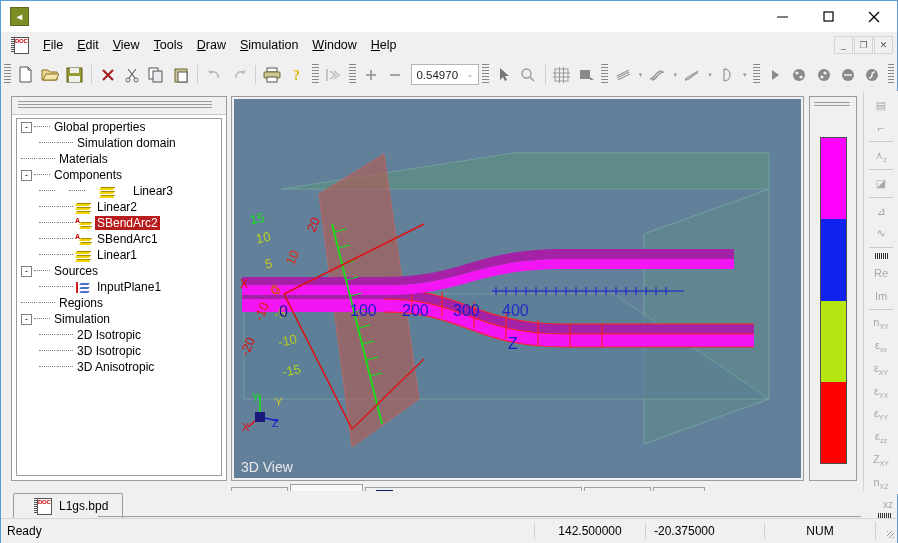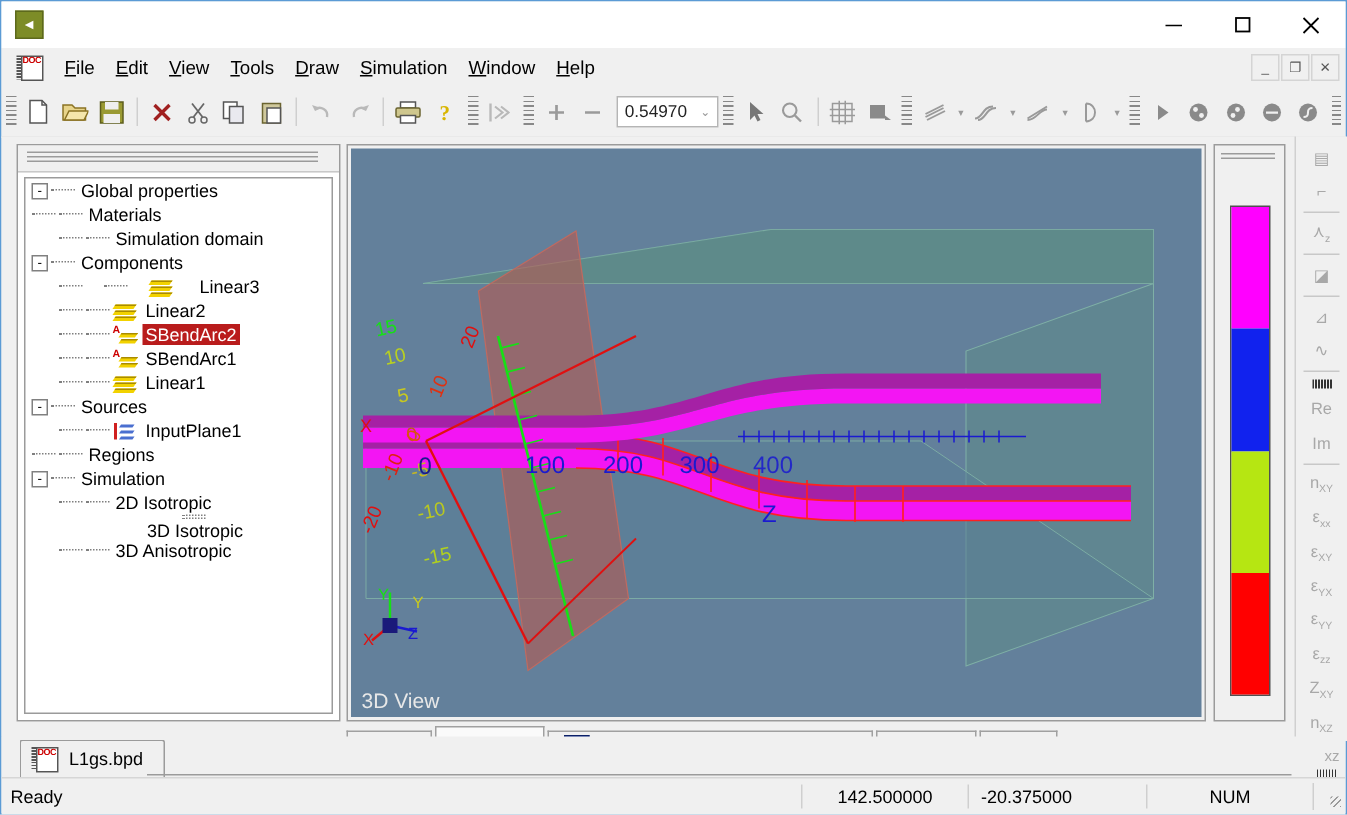--- a/index.html
+++ b/index.html
@@ -87,21 +87,21 @@
 
   .rightrail{position:absolute;left:862px;top:0;width:34px;height:400px;background:#f0f0f0;border-left:1px solid #d0d0d0;display:flex;flex-direction:column;align-items:center;padding-top:3px;}
   .rrsep{width:24px;height:1px;background:#c8c8c8;margin:2px 0;}
   .rricon{width:28px;height:24px;display:flex;align-items:center;justify-content:center;color:#a8a8a8;font-size:11px;position:relative;}
   .rricon .sub{font-size:7px;vertical-align:sub;}
   .rrgrip{width:13px;height:6px;margin:3px 0;
     background:repeating-linear-gradient(to right,#333 0 1px,transparent 1px 2px);}
 
   
   .docstrip{position:absolute;left:0;top:490px;width:896px;height:27px;background:#f0f0f0;}
-  .doctab{position:absolute;left:12px;top:2px;height:24px;padding:0 14px 0 8px;background:#f0f0f0;border:1px solid #9b9b9b;border-bottom:none;display:flex;align-items:center;border-radius:2px 2px 0 0;}
+  .doctab{position:absolute;left:12px;top:2px;height:24px;padding:0 14px 0 21px;background:#f0f0f0;border:1px solid #9b9b9b;border-bottom:none;display:flex;align-items:center;border-radius:2px 2px 0 0;}
   .doctab .nm{margin-left:7px;font-size:12px;}
   .docline{position:absolute;left:97px;right:36px;top:25px;height:1px;background:#9b9b9b;}
   .statusbar{position:absolute;left:0;top:517px;width:896px;height:24px;background:#f0f0f0;border-top:1px solid #d6d6d6;display:flex;align-items:center;font-size:12px;}
   .st-ready{padding-left:6px;flex:1;}
   .st-cell{width:110px;border-left:1px solid #cfcfcf;height:16px;display:flex;align-items:center;justify-content:center;}
   .st-cell.l{justify-content:flex-start;padding-left:8px;}
   .st-grip{width:18px;height:16px;border-left:1px solid #cfcfcf;display:flex;align-items:flex-end;justify-content:flex-end;padding:0 3px 2px 0;}
   .st-grip i{display:block;width:7px;height:7px;
     background:repeating-linear-gradient(135deg,#9a9a9a 0 1px,transparent 1px 3px);}
   .rb-xz{position:absolute;right:4px;top:498px;font-size:10px;color:#a8a8a8;}
@@ -380,29 +380,29 @@
         <div class="ln a"></div>
           <div class="ln b"></div>
           <div class="ln c"></div>
       </div>
       <div class="tree" id="tree-host">
           <div class="tnode" style="padding-left: 4px;">
             <div class="tbox">-</div>
             <div class="tdots"></div>
             <span class="tlabel">Global properties</span>
           </div>
+          <div class="tnode" style="padding-left: 22px;">
+            <div class="tdots"></div>
+            <div class="tdots"></div>
+            <span class="tlabel">Simulation domain</span>
+          </div>
           <div class="tnode" style="padding-left: 4px;">
             <div class="tdots"></div>
             <div class="tdots"></div>
             <span class="tlabel">Materials</span>
-          </div>
-          <div class="tnode" style="padding-left: 22px;">
-            <div class="tdots"></div>
-            <div class="tdots"></div>
-            <span class="tlabel">Simulation domain</span>
           </div>
           <div class="tnode" style="padding-left: 4px;">
             <div class="tbox">-</div>
             <div class="tdots"></div>
             <span class="tlabel">Components</span>
           </div>
           <div class="tnode" style="padding-left: 22px; gap: 12px;">
             <div class="tdots"></div>
             <div class="tdots"></div>
             <div class="ico-lin">
@@ -476,21 +476,21 @@
           <div class="tnode" style="padding-left: 4px;">
             <div class="tbox">-</div>
             <div class="tdots"></div>
             <span class="tlabel">Simulation</span>
           </div>
           <div class="tnode" style="padding-left: 22px;">
             <div class="tdots"></div>
             <div class="tdots"></div>
             <span class="tlabel">2D Isotropic</span>
           </div>
-          <div class="tnode" style="padding-left: 22px; flex-direction: column;">
+          <div class="tnode" style="padding-left: 22px;">
             <div class="tdots"></div>
             <div class="tdots"></div>
             <span class="tlabel">3D Isotropic</span>
           </div>
           <div class="tnode" style="padding-left: 22px;">
             <div class="tdots"></div>
             <div class="tdots"></div>
             <span class="tlabel">3D Anisotropic</span>
           </div>
         </div>

